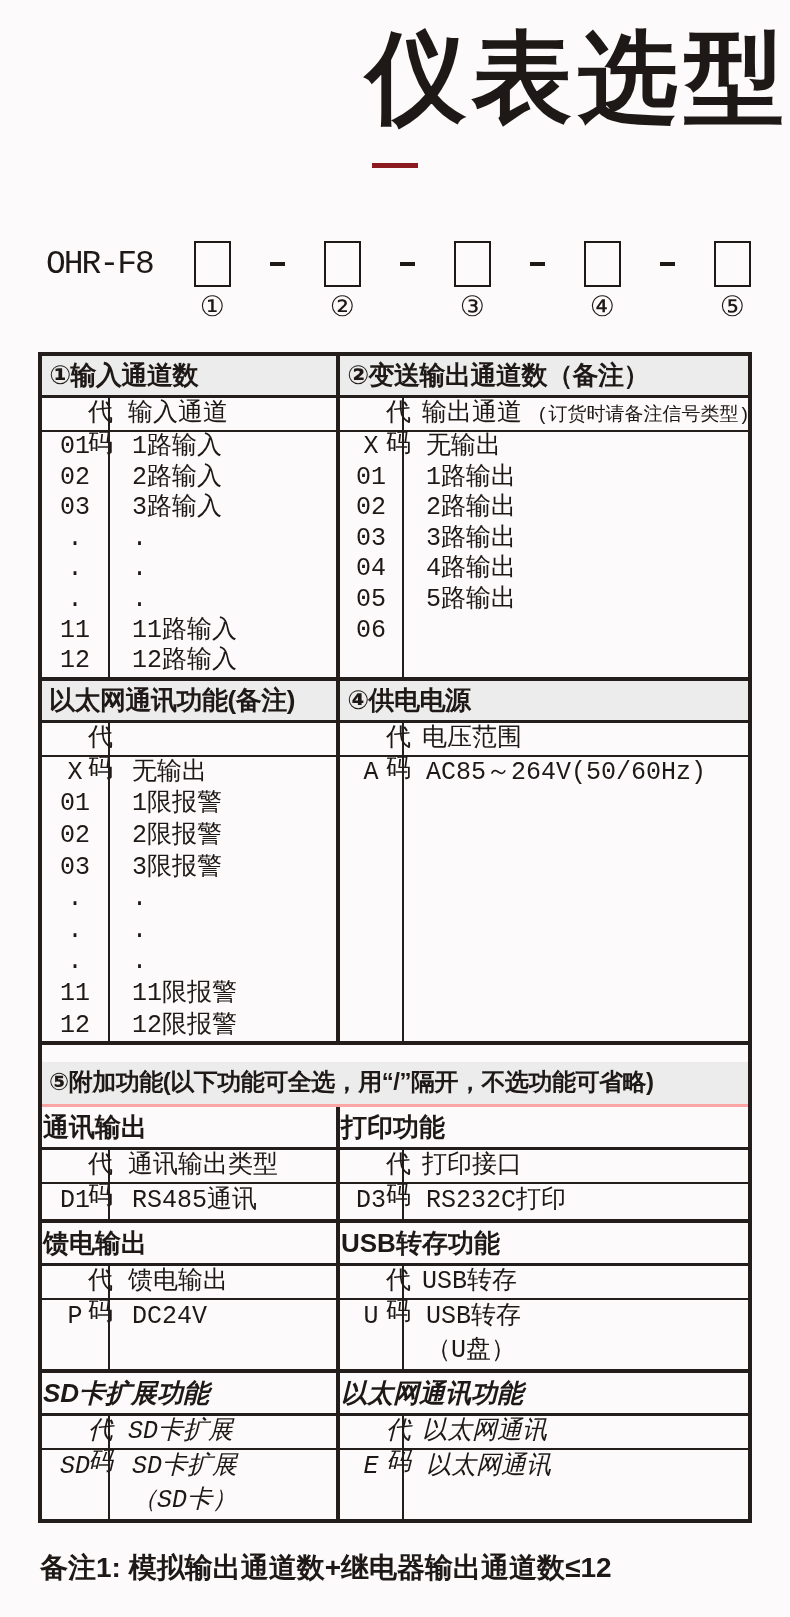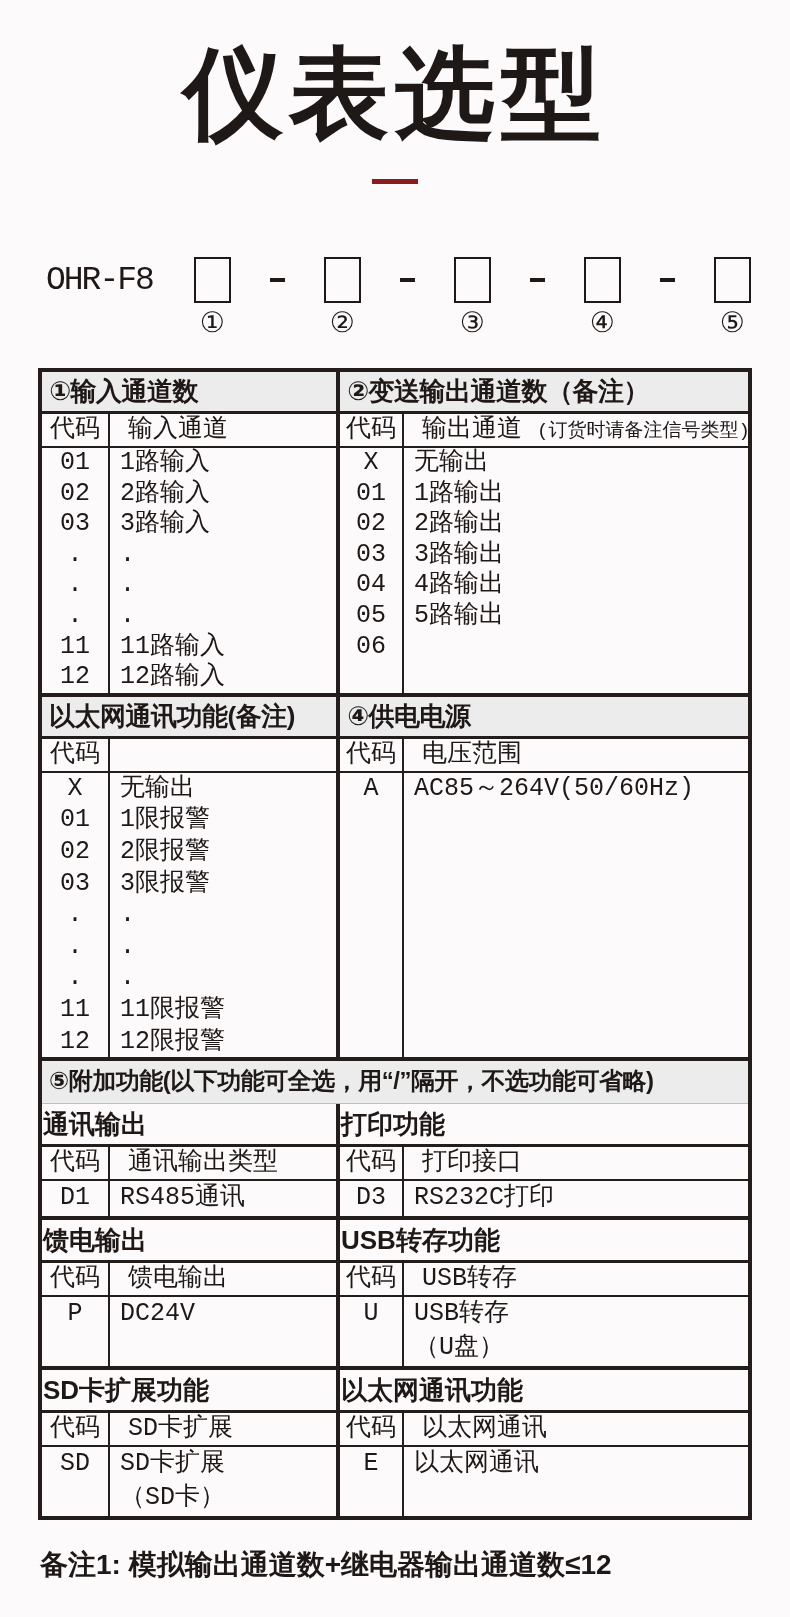--- a/index.html
+++ b/index.html
@@ -6,27 +6,26 @@
   html,body { background:#fcfafa; }
   .sheet {
     position: relative;
     width: 790px; height: 1617px;
     background: #fcfafa;
     color: #1e1916;
     font-family: "Liberation Sans", "DejaVu Sans", sans-serif;
     overflow: hidden;
   }
   .page-title {
-    text-align: center;
+    text-align: right;
     font-size: 100px;
     font-weight: 900;
     letter-spacing: 6px;
     padding-top: 20px;
     line-height: 1.15;
-    margin-top: 16px;
   }
   .title-dash { width: 46px; height: 5px; margin: 28px auto 0; background: #8b1b1e; }
 
   
   .model-line { display: flex; align-items: center; margin: 72px 0 0 46px; height: 48px; gap: 33px; }
   .model-prefix {
     font-family: "Liberation Mono", "DejaVu Sans Mono", monospace;
     font-size: 33px; letter-spacing: -2px; margin-right: 8px; white-space: nowrap;
   }
   .slot { position: relative; width: 37px; height: 46px; flex: none; }
@@ -34,50 +33,50 @@
   .slot-num {
     position: absolute; top: 52px; left: 50%; transform: translateX(-50%);
     font-family: "DejaVu Sans", sans-serif; font-size: 28px; line-height: 1;
   }
   .sep { width: 15px; height: 4px; background: #1e1916; margin: 0 6px; flex: none; }
   .model-suffix { font-size: 31px; margin-left: 10px; letter-spacing: 0.5px; white-space: nowrap; }
 
   
   .spec-table { margin: 64px 38px 0; width: 714px; border: 4px solid #231d1b; }
   .band { display: flex; border-bottom: 4px solid #231d1b; }
-  .band:last-child { border-bottom: none; }
-  .band.full { display: block; border-bottom: 1px solid #fca5a5; }
+  .band:last-child { border-bottom: none; font-style: italic; }
+  .band.full { display: block; border-bottom: 3px solid #fca5a5; margin-top: 17px; }
   .half { display: flex; flex-direction: column; }
   .half.left  { width: 298px; flex: none; border-right: 4px solid #231d1b; }
   .half.right { flex: 1; min-width: 0; }
 
   .sec-head {
     background: #ececec; font-weight: bold; font-size: 26px; letter-spacing: -0.5px;
     line-height: 39px; height: 42px; padding-left: 7px;
     border-bottom: 3px solid #231d1b; white-space: nowrap; overflow: hidden;
   }
   .band.full .sec-head { border-bottom: none; font-size: 24px; }
   .feat-head {
     font-weight: bold; font-size: 26px; line-height: 40px; height: 43px; padding-left: 1px;
     border-bottom: 3px solid #231d1b; white-space: nowrap; overflow: hidden;
   }
 
   .subhead, .data-line, .code-col, .desc-h, .code-h {
     font-family: "Liberation Mono", "DejaVu Sans", monospace;
   }
   .subhead { display: flex; height: 34px; border-bottom: 2px solid #231d1b; font-size: 25px; line-height: 31px; }
-  .code-h { width: 68px; flex: none; border-right: 2px solid #231d1b; text-align: center; }
+  .code-h { width: 68px; flex: none; border-right: 2px solid #231d1b; text-align: left; padding-left: 46px; }
   .right .code-h { width: 64px; }
   .desc-h { flex: 1; padding-left: 18px; white-space: nowrap; overflow: hidden; }
   .desc-note { font-size: 19px; }
 
   .data { display: flex; flex: 1; }
   .code-col { width: 68px; flex: none; border-right: 2px solid #231d1b; text-align: center; }
   .right .code-col { width: 64px; }
-  .desc-col { flex: 1; min-width: 0; padding-left: 10px; }
+  .desc-col { flex: 1; min-width: 0; padding-left: 22px; }
   .data-line { font-size: 25px; white-space: pre-line; }
   .lh-a .data-line { line-height: 30.6px; }
   .lh-b .data-line { line-height: 31.6px; }
   .lh-f .data-line { line-height: 34.5px; }
 
   .note { margin: 26px 0 0 40px; font-size: 28px; font-weight: 700; white-space: nowrap; }
 </style>
 </head>
 <body>
 

